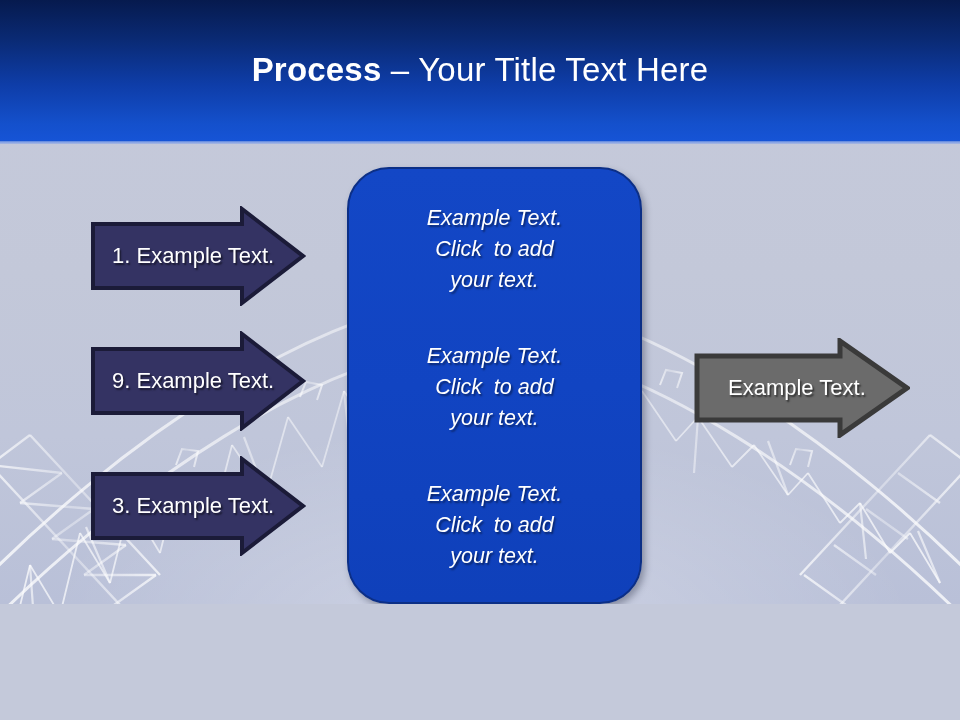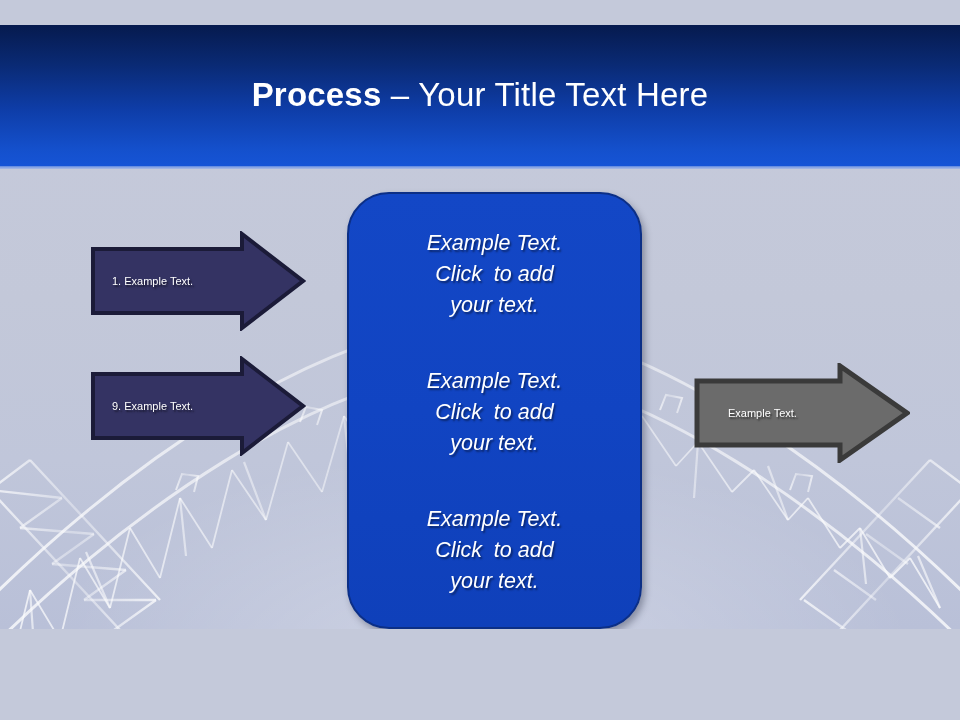--- a/index.html
+++ b/index.html
@@ -1,21 +1,21 @@
 <!DOCTYPE html>
 <html><head>
 <meta charset="utf-8">
 <style>
   html,body{margin:0;padding:0;}
   body{
     width:960px;height:720px;overflow:hidden;
     font-family:"Liberation Sans", sans-serif;
     background:#c4c9da;
   }
-  .slide{position:relative;width:960px;height:604px;overflow:hidden;margin-top:25px;}
+  .slide{position:relative;width:960px;height:604px;overflow:hidden;}
 
   
   .bg-base{
     position:absolute;inset:0;
     background:linear-gradient(180deg,#c6cadb 0%,#c3c8d9 45%,#c0c6da 72%,#b9c0d8 100%);
   }
   .bg-haze{
     position:absolute;left:0;right:0;top:140px;height:580px;
     background:radial-gradient(ellipse 70% 55% at 50% 85%, rgba(255,255,255,0.30) 0%, rgba(255,255,255,0) 65%);
   }
@@ -40,21 +40,21 @@
   .title .t-rest{font-weight:normal;}
 
   
   .arrow{
     position:absolute;
     display:flex;align-items:center;
   }
   .arrow svg{position:absolute;left:0;top:0;}
   .arrow .lbl{
     position:relative;z-index:2;
-    color:#ffffff;font-size:11px;
+    color:#ffffff;font-size:22px;
     text-shadow:1.6px 1.6px 1.8px rgba(0,0,0,.55);
     white-space:nowrap;
   }
   .arrow-navy .lbl{padding-left:22px;}
   .arrow-gray .lbl{padding-left:34px;}
 
   .a1{left:90px;top:206px;width:216px;height:100px;}
   .a2{left:90px;top:331px;width:216px;height:100px;}
   .a3{left:90px;top:456px;width:216px;height:100px;}
   .a4{left:694px;top:338px;width:216px;height:100px;}
@@ -181,20 +181,26 @@
     <span class="lbl">1. Example Text.</span>
   </div>
 
   <div class="arrow arrow-navy a2">
     <svg width="216" height="100" viewBox="0 0 216 100">
       <polygon points="3,18 152,18 152,3 213,50 152,97 152,82 3,82" fill="#343363" stroke="#1b1b38" stroke-width="4" stroke-linejoin="miter"></polygon>
     </svg>
     <span class="lbl">9. Example Text.</span>
   </div>
 
+  <div class="arrow arrow-navy a3">
+    <svg width="216" height="100" viewBox="0 0 216 100">
+      <polygon points="3,18 152,18 152,3 213,50 152,97 152,82 3,82" fill="#343363" stroke="#1b1b38" stroke-width="4" stroke-linejoin="miter"></polygon>
+    </svg>
+    <span class="lbl">3. Example Text.</span>
+  </div>
 
   <div class="panel">
     <div class="panel-block">
       <div>Example Text.</div>
       <div>Click  to add</div>
       <div>your text.</div>
     </div>
     <div class="panel-block">
       <div>Example Text.</div>
       <div>Click  to add</div>

